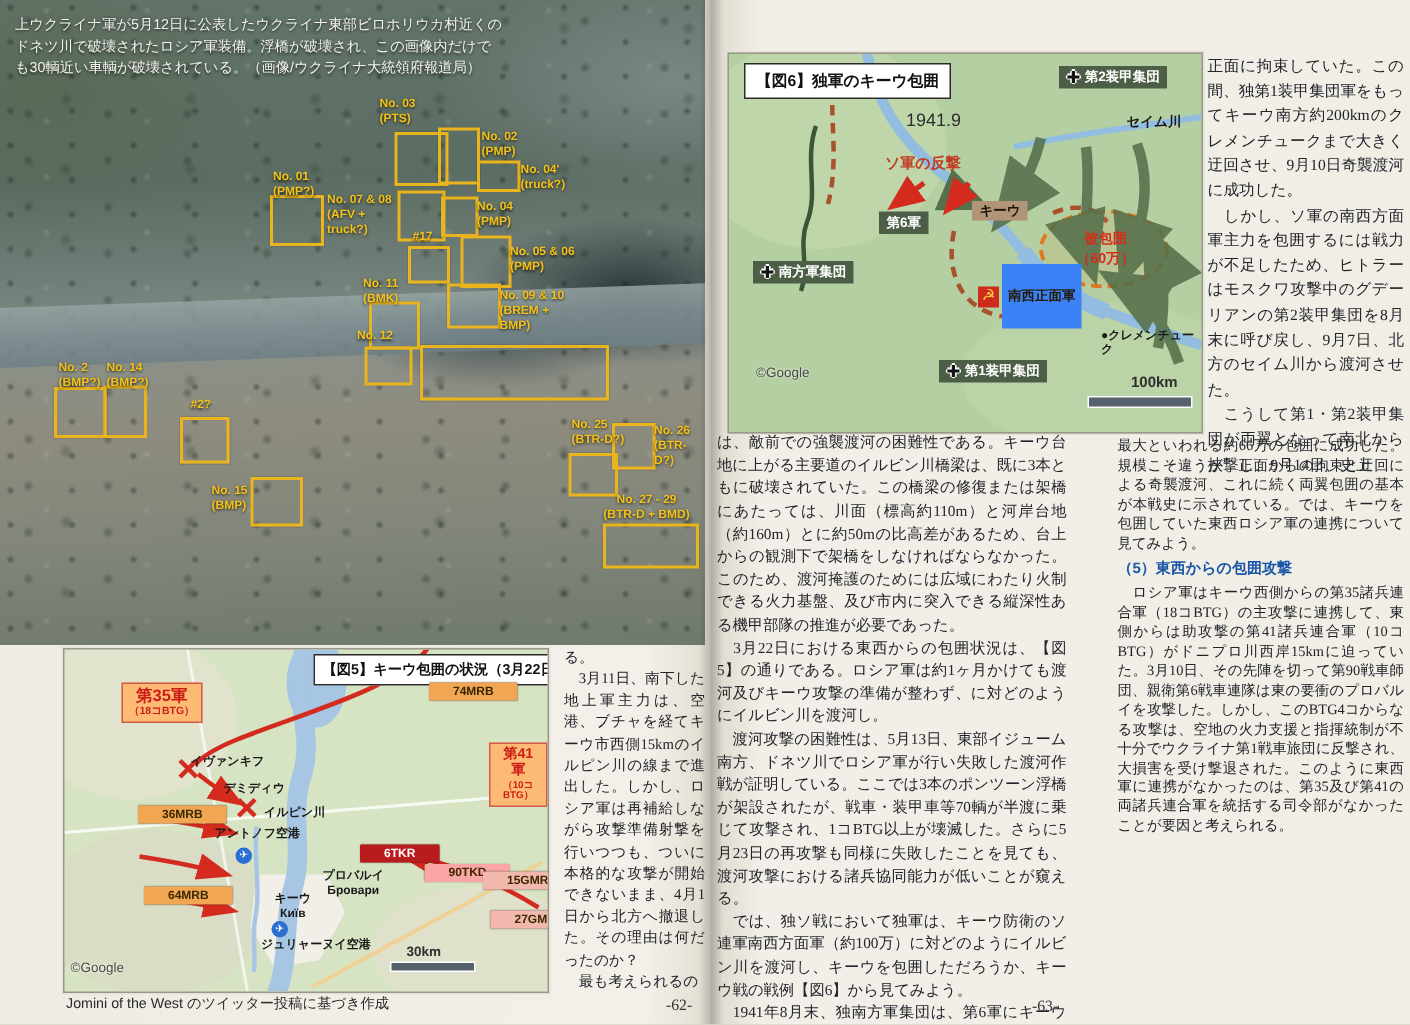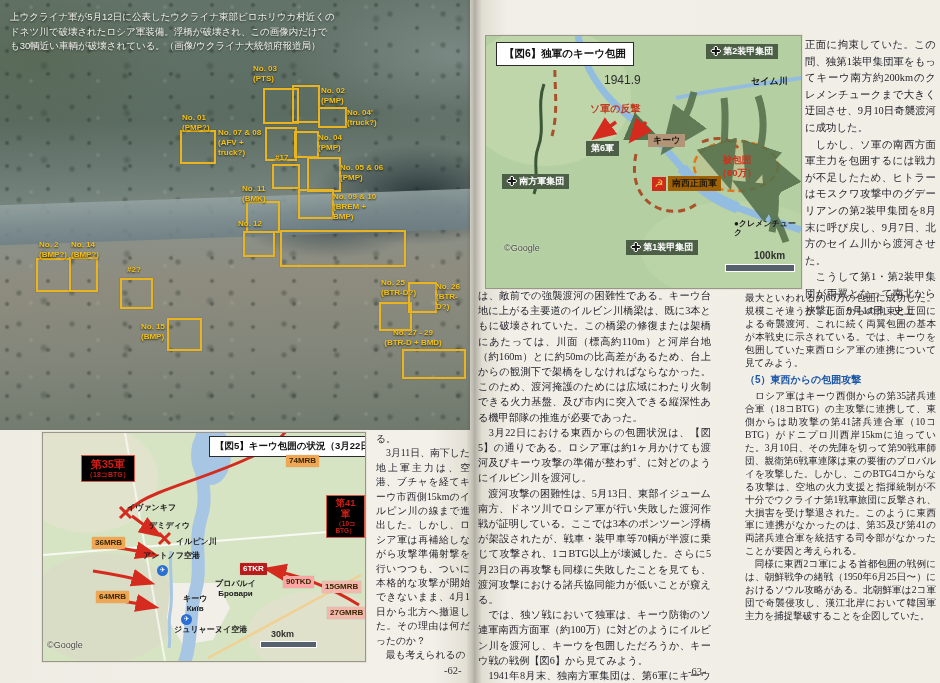--- a/index.html
+++ b/index.html
@@ -23,28 +23,28 @@
   .photo-caption{position:absolute;left:10px;top:10px;width:326px;font:9.5px/1.55 "Liberation Sans","DejaVu Sans",sans-serif;color:#f4f4ee;text-shadow:0 1px 2px rgba(0,0,0,.65);}
   .vbox{position:absolute;border:2px solid #e9b41d;box-shadow:0 0 1px rgba(0,0,0,.35);}
   .vlabel{position:absolute;color:#f3c117;font:bold 8px/1.25 "Liberation Sans","DejaVu Sans",sans-serif;white-space:pre-line;text-shadow:0 1px 2px rgba(0,0,0,.75);}
   .vlabel.center{text-align:center;}
   
   .map{position:absolute;overflow:hidden;border:1px solid #9a968c;box-shadow:0 0 0 1px #e6e2d8;}
   .map svg{position:absolute;left:0;top:0;}
   .fig-title{position:absolute;background:#fff;border:1.5px solid #2b2b2b;color:#111;font-weight:bold;font-family:"Liberation Sans","DejaVu Sans",sans-serif;white-space:nowrap;}
   .map-label{position:absolute;font-family:"Liberation Sans","DejaVu Sans",sans-serif;white-space:pre-line;}
   .place{color:#191919;font-size:8px;font-weight:bold;line-height:1.2;}
-  .army-box{position:absolute;background:#000000;border:1px solid #cf5a4a;color:#cc1d16;text-align:center;padding:2px 4px;line-height:1.15;font-family:"Liberation Sans","DejaVu Sans",sans-serif;font-weight:bold;}
-  .chip{position:absolute;font:bold 8px/1 "Liberation Sans","DejaVu Sans",sans-serif;padding:2px 3px;color:#3a2800;border-radius:1px;box-shadow:0 0 1px rgba(0,0,0,.4);}
+  .army-box{position:absolute;background:#fdba74;border:1px solid #cf5a4a;color:#cc1d16;text-align:center;padding:2px 4px;line-height:1.15;font-family:"Liberation Sans","DejaVu Sans",sans-serif;font-weight:bold;}
+  .chip{position:absolute;font:bold 8px/1 "Liberation Sans","DejaVu Sans",sans-serif;padding:2px 16px;color:#3a2800;border-radius:1px;box-shadow:0 0 1px rgba(0,0,0,.4);}
   .airport-icon{position:absolute;width:11px;height:11px;border-radius:50%;background:#2a6fd1;color:#fff;font-size:7px;line-height:11px;text-align:center;}
   .g-unit{position:absolute;display:flex;align-items:center;gap:3px;background:#4c5f46;color:#fff;font:bold 9px/1 "Liberation Sans","DejaVu Sans",sans-serif;padding:3px 5px;}
   .cross-icon{font-size:11px;line-height:9px;color:#141414;text-shadow:-1px 0 #fff,1px 0 #fff,0 -1px #fff,0 1px #fff;font-family:"DejaVu Sans",sans-serif;}
   .sw-front{position:absolute;display:flex;align-items:center;gap:2px;}
   .soviet-icon{width:14px;height:14px;background:#ce2b1a;color:#ffd24a;font-size:10px;line-height:14px;text-align:center;font-family:"DejaVu Sans",sans-serif;}
-  .sw-front .lbl{background:#a16207;color:#241a08;font:bold 9px/1 "Liberation Sans",sans-serif;padding:3px 4px;}
+  .sw-front .lbl{background:#3b82f6;color:#241a08;font:bold 9px/1 "Liberation Sans",sans-serif;padding:17px 4px;}
   .kyiv-chip{position:absolute;background:#b29578;color:#1c150c;font:bold 9px/1 "Liberation Sans",sans-serif;padding:2px 5px;}
   .pocket-label{position:absolute;color:#d2301c;font:bold 9.5px/1.35 "Liberation Sans",sans-serif;text-align:center;white-space:pre-line;}
   .credit{position:absolute;color:#4a4a44;font:9px "Liberation Sans",sans-serif;text-shadow:0 0 2px #fff;}
   .scale-text{position:absolute;color:#2f2f2f;font:bold 9px "Liberation Sans",sans-serif;}
   .scale-bar{position:absolute;background:#55616c;height:5px;box-shadow:0 0 0 1px #fff;}
   
   .txtcol p{margin:0;text-align:justify;}
   .col-left62{position:absolute;left:376px;top:432px;width:94px;height:234px;font-size:9.8px;line-height:14.4px;}
   .col1-63{position:absolute;left:478px;top:288px;width:233px;height:380px;font-size:10.2px;line-height:15.2px;}
   .col2top-63{position:absolute;left:805px;top:37px;width:131px;height:252px;font-size:10.4px;line-height:16.6px;}
@@ -109,21 +109,21 @@
 (BMP?)</div>
     <div class="vlabel" style="left:71px;top:240px">No. 14
 (BMP?)</div>
     <div class="vlabel" style="left:127px;top:265px">#2?</div>
     <div class="vlabel" style="left:141px;top:322px">No. 15
 (BMP)</div>
     <div class="vlabel" style="left:381px;top:278px">No. 25
 (BTR-D?)</div>
     <div class="vlabel" style="left:436px;top:282px">No. 26
 (BTR-D?)</div>
-    <div class="vlabel center" style="left:376px;top:328px;width:74px">No. 27 - 29
+    <div class="vlabel center" style="left:394px;top:328px;width:74px">No. 27 - 29
 (BTR-D + BMD)</div>
   </div>
 
   <div class="map" style="left:42px;top:432px;width:322px;height:228px;background:#d7e4c3">
     <svg width="322" height="228" viewBox="0 0 322 228">
       <defs>
         <marker id="m5red" markerWidth="9" markerHeight="8" refX="6.5" refY="3" orient="auto">
           <path d="M0,0 L8,3 L0,6 Z" fill="#d42b1e"></path>
         </marker>
       </defs>
@@ -175,20 +175,21 @@
 Київ</div>
     <div class="airport-icon" style="left:138px;top:181px">✈</div>
     <div class="map-label place" style="left:131px;top:192px">ジュリャーヌイ空港</div>
     <div class="map-label place" style="left:172px;top:146px;text-align:center">プロバルイ
 Бровари</div>
     <div class="scale-text" style="left:228px;top:196px">30km</div>
     <div class="scale-bar" style="left:218px;top:209px;width:55px"></div>
     <div class="credit" style="left:4px;top:207px">©Google</div>
   </div>
 
+  <div class="fig-caption" style="left:44px;top:663px">Jomini of the West のツイッター投稿に基づき作成</div>
   <div class="page-num" style="left:444px;top:665px">-62-</div>
 
   <div class="txtcol col-left62">
     <p>る。</p>
     <p>　3月11日、南下した地上軍主力は、空港、ブチャを経てキーウ市西側15kmのイルピン川の線まで進出した。しかし、ロシア軍は再補給しながら攻撃準備射撃を行いつつも、ついに本格的な攻撃が開始できないまま、4月1日から北方へ撤退した。その理由は何だったのか？</p>
     <p>　最も考えられるの</p>
   </div>
 
   <div class="crease"></div>
 
@@ -272,18 +273,17 @@
   <div class="txtcol col2top-63">
     <p>正面に拘束していた。この間、独第1装甲集団軍をもってキーウ南方約200kmのクレメンチュークまで大きく迂回させ、9月10日奇襲渡河に成功した。</p>
     <p>　しかし、ソ軍の南西方面軍主力を包囲するには戦力が不足したため、ヒトラーはモスクワ攻撃中のグデーリアンの第2装甲集団を8月末に呼び戻し、9月7日、北方のセイム川から渡河させた。</p>
     <p>　こうして第1・第2装甲集団が両翼となって南北から挟撃し、9月14日、史上</p>
   </div>
 
   <div class="txtcol col2bot-63">
     <p>最大といわれる約66万の包囲に成功した。規模こそ違うが、正面からの拘束と迂回による奇襲渡河、これに続く両翼包囲の基本が本戦史に示されている。では、キーウを包囲していた東西ロシア軍の連携について見てみよう。</p>
     <p class="sec-header">（5）東西からの包囲攻撃</p>
     <p>　ロシア軍はキーウ西側からの第35諸兵連合軍（18コBTG）の主攻撃に連携して、東側からは助攻撃の第41諸兵連合軍（10コBTG）がドニプロ川西岸15kmに迫っていた。3月10日、その先陣を切って第90戦車師団、親衛第6戦車連隊は東の要衝のプロバルイを攻撃した。しかし、このBTG4コからなる攻撃は、空地の火力支援と指揮統制が不十分でウクライナ第1戦車旅団に反撃され、大損害を受け撃退された。このように東西軍に連携がなかったのは、第35及び第41の両諸兵連合軍を統括する司令部がなかったことが要因と考えられる。</p>
-    <p>　同様に東西2コ軍による首都包囲の戦例には、朝鮮戦争の緒戦（1950年6月25日〜）におけるソウル攻略がある。北朝鮮軍は2コ軍団で奇襲侵攻し、漢江北岸において韓国軍主力を捕捉撃破することを企図していた。</p>
   </div>
 
   <div class="page-num" style="left:688px;top:666px">-63-</div>
 
 </div>
 
 </body></html>

